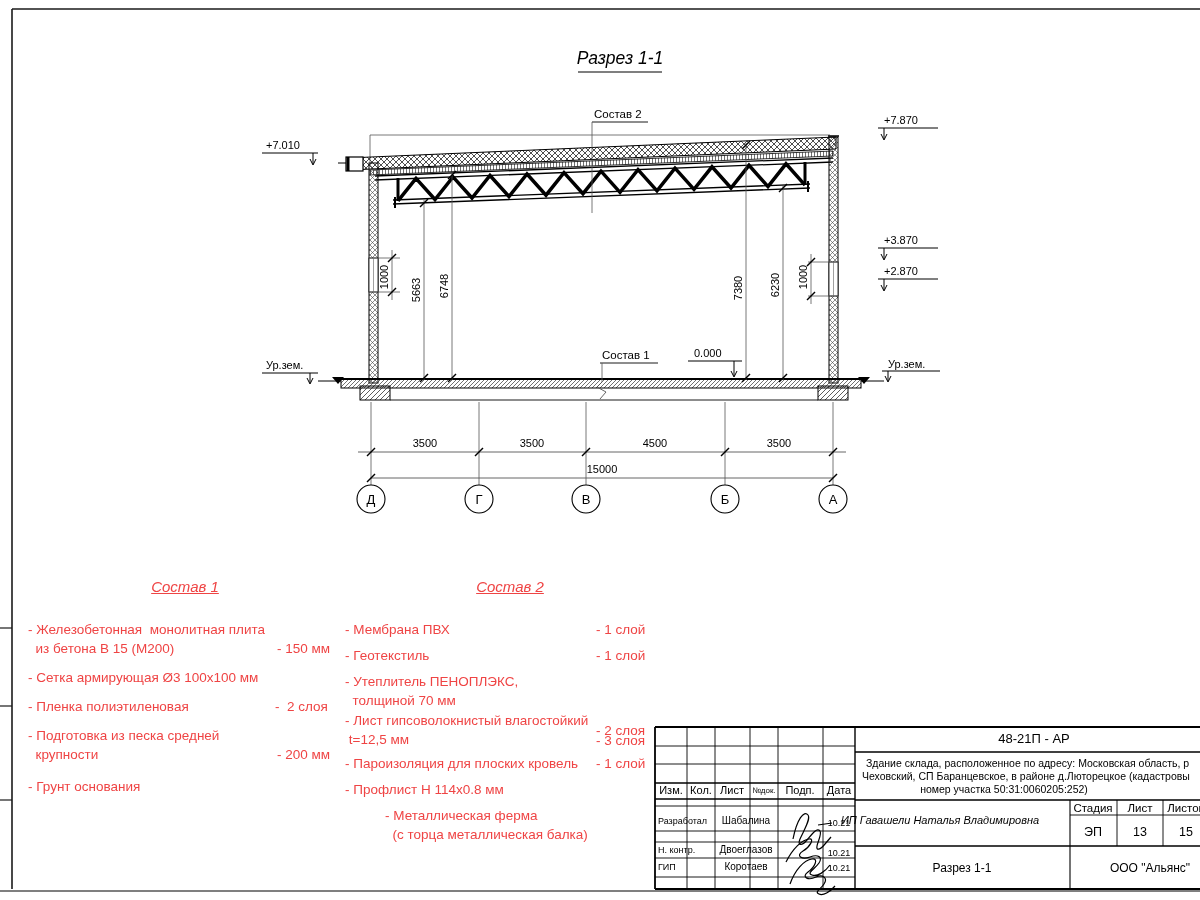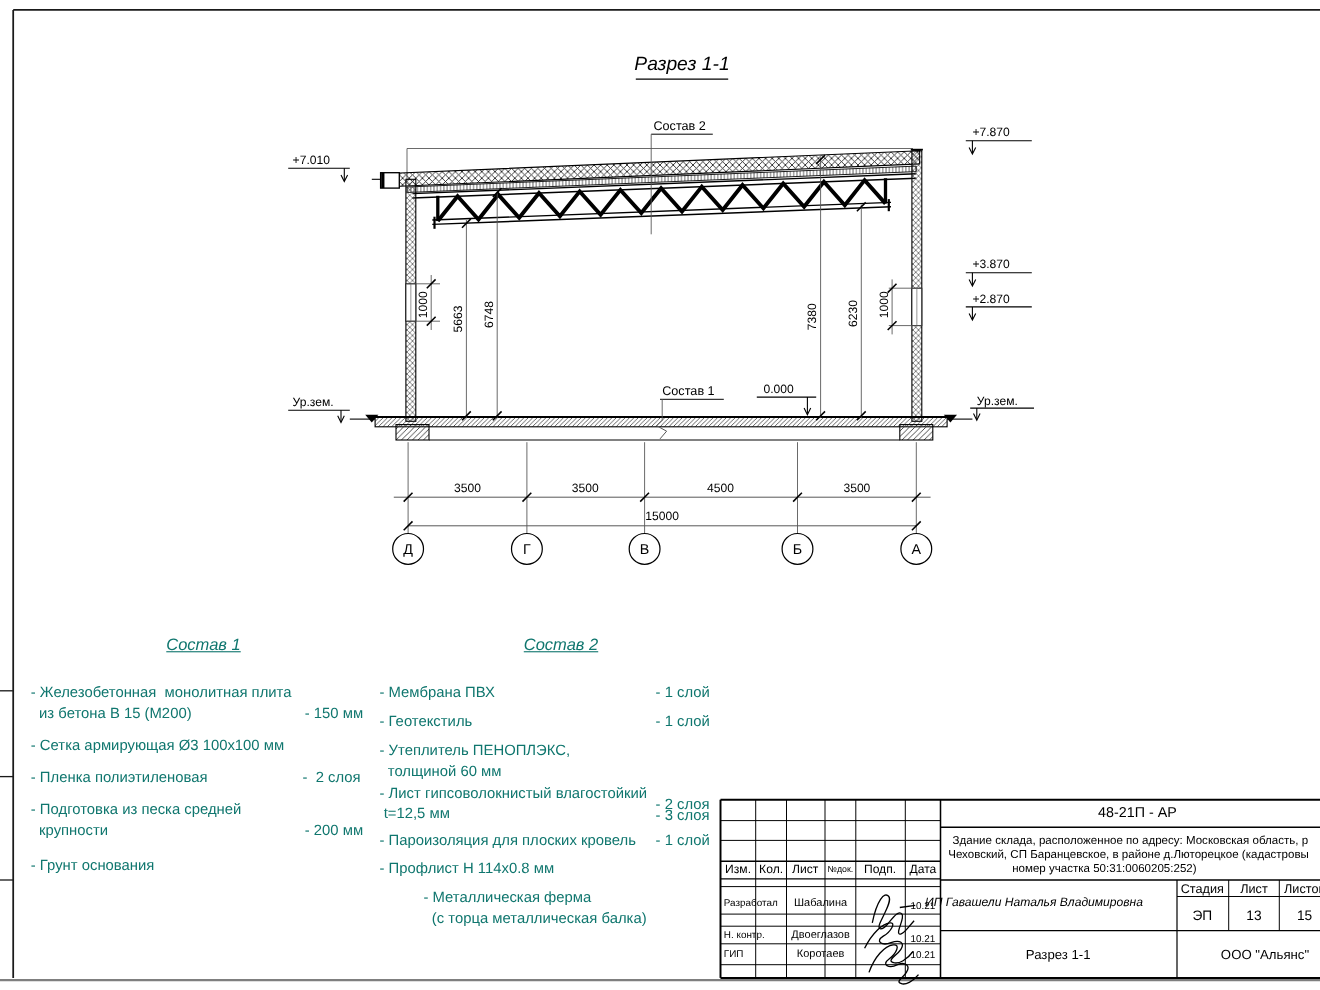--- a/index.html
+++ b/index.html
@@ -1,17 +1,17 @@
 <!DOCTYPE html>
 <html><head>
 <meta charset="utf-8">
 <style>
   html,body{margin:0;padding:0;background:#fff;}
   .sheet{position:relative;width:1200px;height:900px;background:#fff;overflow:hidden;
-         font-family:"Liberation Sans",sans-serif;color:#0f766e;}
+         font-family:"Liberation Sans",sans-serif;color:#ef4444;}
   .sheet svg{position:absolute;left:0;top:0;}
   svg text{fill:#000;font-family:"Liberation Sans",sans-serif;}
   .comp{position:absolute;left:0;top:0;width:100%;height:100%;pointer-events:none;}
   .comp-head{position:absolute;font-size:15px;font-style:italic;text-decoration:underline;
              text-align:center;width:120px;}
   .comp-item{position:absolute;font-size:13.5px;line-height:19px;white-space:pre-wrap;}
   .comp-val{position:absolute;font-size:13.5px;line-height:19px;white-space:pre;}
 </style>
 </head>
 <body>
@@ -308,21 +308,21 @@
   крупности</div>
   <div class="comp-val" style="left:277px;top:745px;">- 200 мм</div>
   <div class="comp-item" style="left:28px;top:777px;width:260px;">- Грунт основания</div>
 
   <div class="comp-head" style="left:450px;top:578px;">Состав 2</div>
   <div class="comp-item" style="left:345px;top:620px;width:260px;">- Мембрана ПВХ</div>
   <div class="comp-val" style="left:596px;top:620px;">- 1 слой</div>
   <div class="comp-item" style="left:345px;top:646px;width:260px;">- Геотекстиль</div>
   <div class="comp-val" style="left:596px;top:646px;">- 1 слой</div>
   <div class="comp-item" style="left:345px;top:672px;width:260px;">- Утеплитель ПЕНОПЛЭКС,
-  толщиной 60 мм</div>
+  толщиной 70 мм</div>
   <div class="comp-val" style="left:596px;top:683px;margin-top:48px;">- 3 слоя</div>
   <div class="comp-item" style="left:345px;top:711px;width:280px;">- Лист гипсоволокнистый влагостойкий
  t=12,5 мм</div>
   <div class="comp-val" style="left:596px;top:721px;">- 2 слоя</div>
   <div class="comp-item" style="left:345px;top:754px;width:280px;">- Пароизоляция для плоских кровель</div>
   <div class="comp-val" style="left:596px;top:754px;">- 1 слой</div>
   <div class="comp-item" style="left:345px;top:780px;width:260px;">- Профлист Н 114х0.8 мм</div>
   <div class="comp-item" style="left:345px;top:806px;width:260px;margin-left:40px;">- Металлическая ферма
   (с торца металлическая балка)</div>
 </div>

